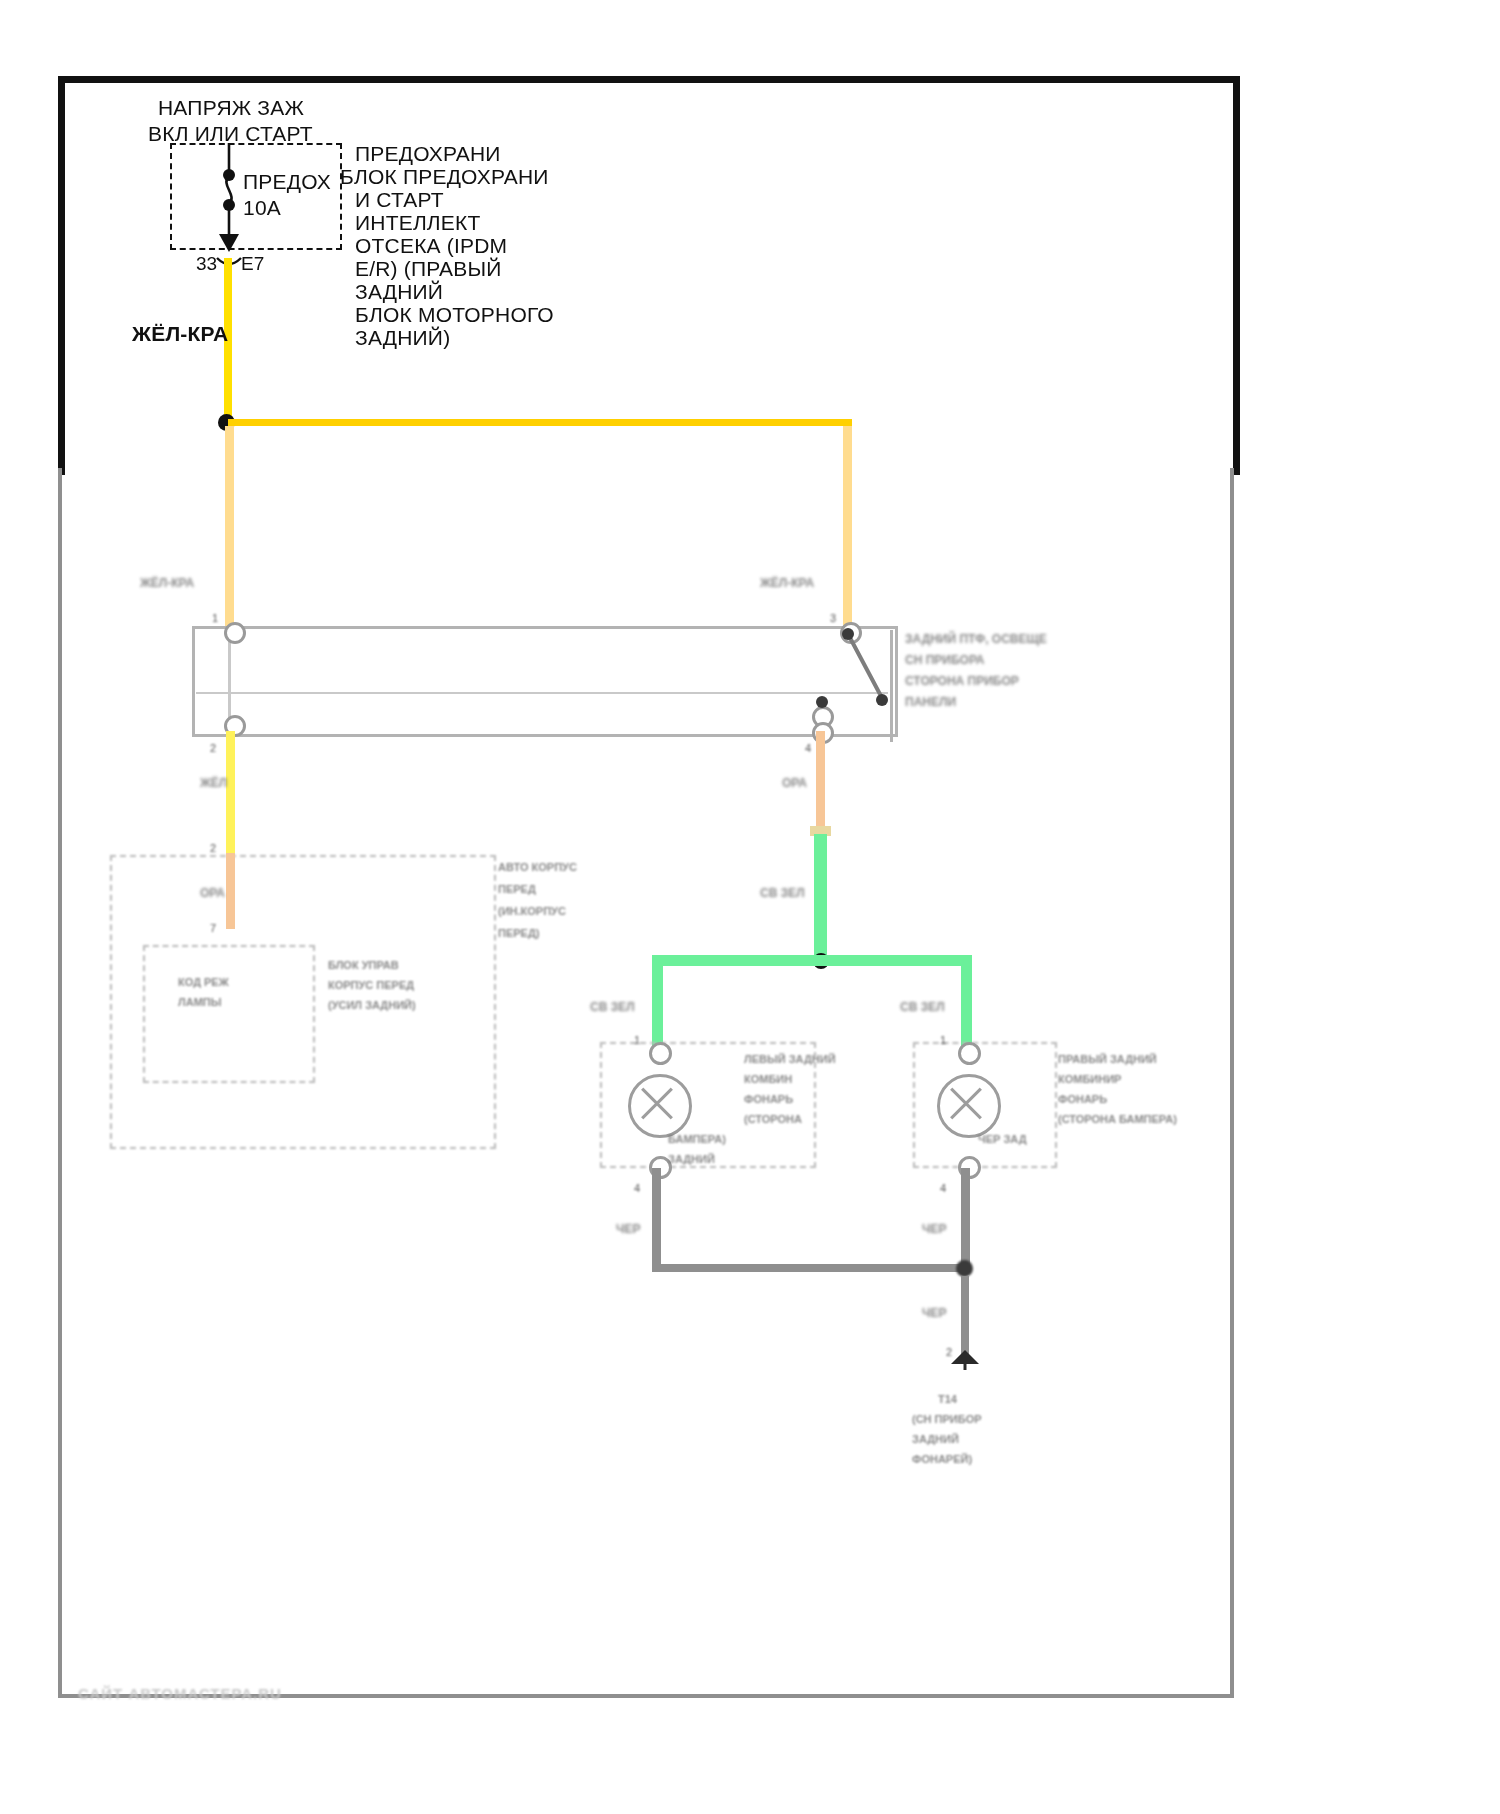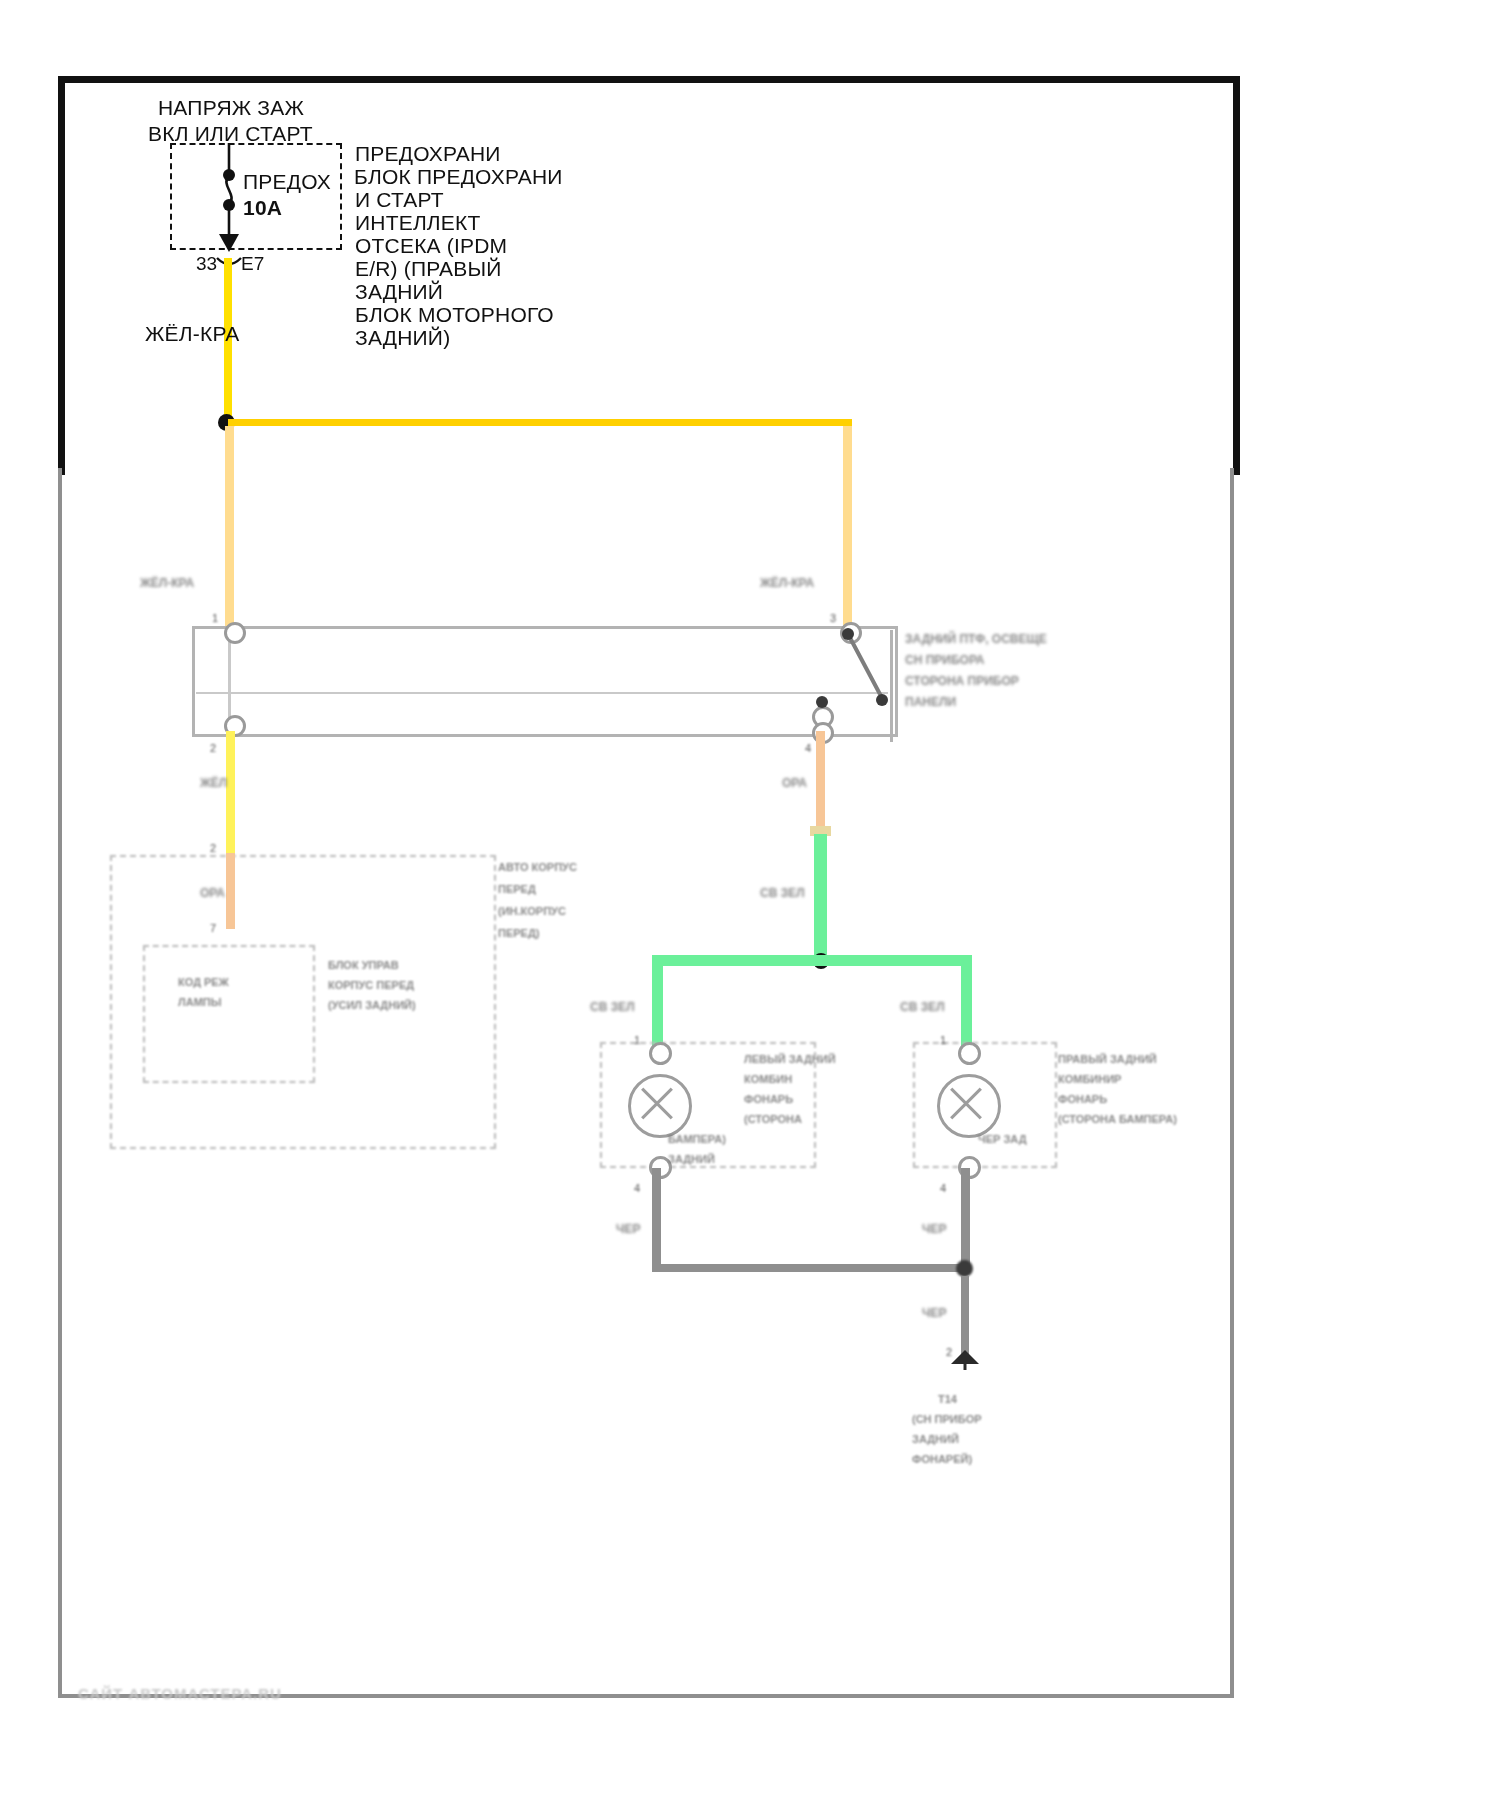--- a/index.html
+++ b/index.html
@@ -69,39 +69,39 @@
     <line x1="39" y1="13" x2="39" y2="45" stroke="#111" stroke-width="2.6"></line>
     <circle cx="39" cy="45" r="6" fill="#111"></circle>
     <path d="M39 45 C 30 56, 48 64, 39 75" stroke="#111" stroke-width="2.6" fill="none"></path>
     <circle cx="39" cy="75" r="6" fill="#111"></circle>
     <line x1="39" y1="75" x2="39" y2="110" stroke="#111" stroke-width="2.6"></line>
     <polygon points="39,122 29,104 49,104" fill="#111"></polygon>
     <path d="M27 128 Q 39 140 51 128" stroke="#111" stroke-width="2.4" fill="none"></path>
   </svg>
 
   <div class="t big" style="left:243px;top:168px;">ПРЕДОХ</div>
-  <div class="t big" style="left:243px;top:194px;font-weight:bold;">10A</div>
+  <div class="t big" style="left:243px;top:194px;">10A</div>
 
   <div class="t pinsharp" style="left:196px;top:252px;">33</div>
   <div class="t pinsharp" style="left:241px;top:252px;">E7</div>
 
   <div>
     <div class="t big" style="left:355px;top:140px;">ПРЕДОХРАНИ</div>
-    <div class="t big" style="left:354px;top:163px;">БЛОК ПРЕДОХРАНИ</div>
+    <div class="t big" style="left:340px;top:163px;">БЛОК ПРЕДОХРАНИ</div>
     <div class="t big" style="left:355px;top:186px;">И СТАРТ</div>
     <div class="t big" style="left:355px;top:209px;">ИНТЕЛЛЕКТ</div>
     <div class="t big" style="left:355px;top:232px;">ОТСЕКА (IPDM</div>
     <div class="t big" style="left:355px;top:255px;">E/R) (ПРАВЫЙ</div>
     <div class="t big" style="left:355px;top:278px;">ЗАДНИЙ</div>
     <div class="t big" style="left:355px;top:301px;">БЛОК МОТОРНОГО</div>
     <div class="t big" style="left:355px;top:324px;">ЗАДНИЙ)</div>
   </div>
 
   <div class="w w-yel-dash" style="left:224px;top:258px;width:8px;height:164px;"></div>
-  <div class="t big" style="left:145px;top:320px;">ЖЁЛ-КРА</div>
+  <div class="t big" style="left:132px;top:320px;font-weight:bold;">ЖЁЛ-КРА</div>
 
   <div class="dot" style="left:218px;top:414px;width:17px;height:17px;"></div>
 
   <div class="seg" style="left:228px;top:419px;width:624px;height:7px;background:#ffd000;"></div>
 
   <div class="seg" style="left:225px;top:426px;width:9px;height:200px;background:#ffdc8f;filter:blur(.5px);"></div>
   <div class="seg" style="left:843px;top:426px;width:9px;height:200px;background:#ffdc8f;filter:blur(.5px);"></div>
 
   <div class="t blur" style="left:140px;top:576px;">ЖЁЛ-КРА</div>
   <div class="t blur" style="left:760px;top:576px;">ЖЁЛ-КРА</div>

